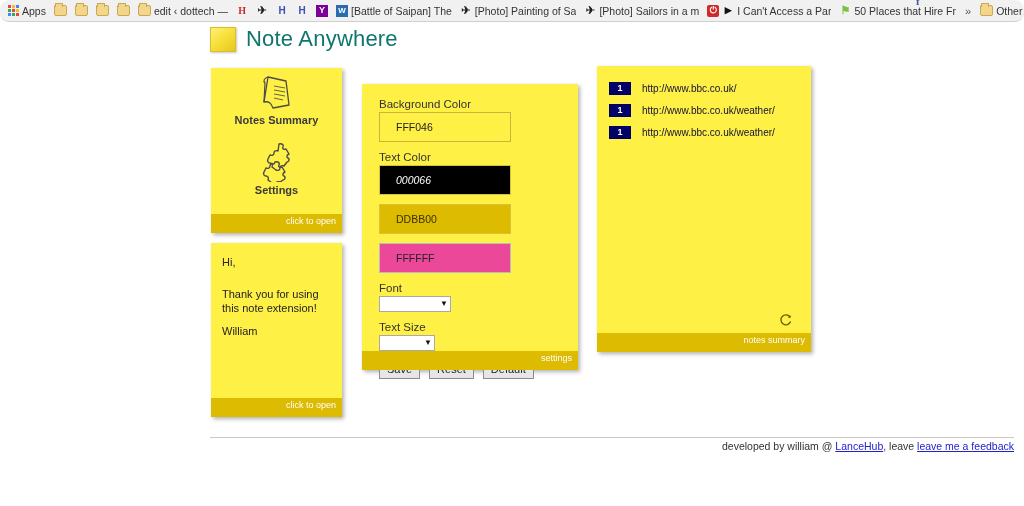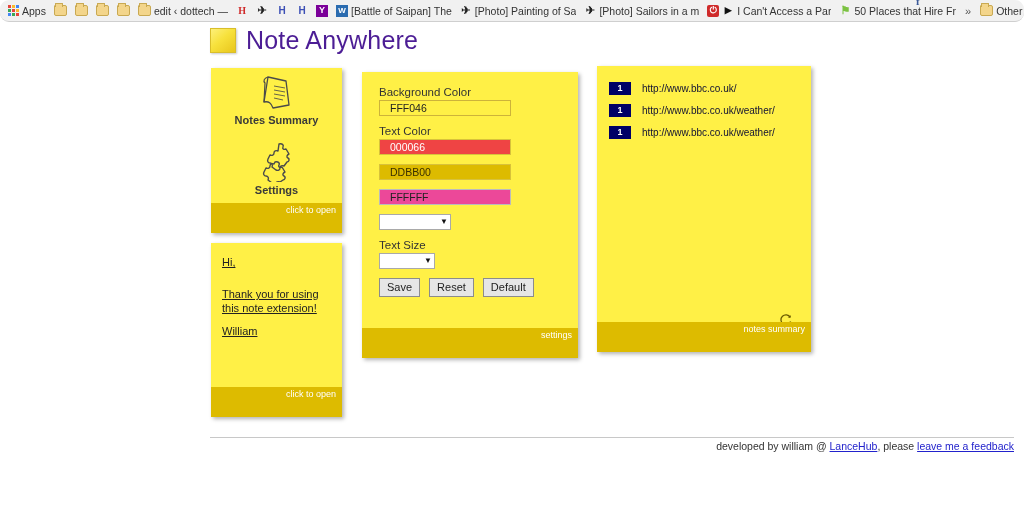--- a/index.html
+++ b/index.html
@@ -74,63 +74,63 @@
   .page-header {
     position:absolute; left:210px; top:26px;
     display:flex; align-items:center; gap:10px;
   }
   .note-icon {
     width:26px; height:25px;
     background:linear-gradient(140deg,#fdf07a 0%, #f7e13c 45%, #e8c61d 100%);
     border:1px solid #d9be2a;
     box-shadow:1px 1px 2px rgba(0,0,0,.22);
   }
-  .page-title { font-size:25px; color:#4c1d95; letter-spacing:.2px;text-align:right; }
+  .page-title { font-size:22px; color:#0f766e; letter-spacing:.2px;text-align:right; }
 
   
   .panel {
     position:absolute;
     background:#FFF046;
     box-shadow:2px 2px 4px rgba(0,0,0,.30);
   }
   .panel-footer {
-    position:absolute; left:0; right:0; bottom:0; height:30px;
+    position:absolute; left:0; right:0; bottom:0; height:19px;
     background:#DDBB00; color:#ffffff;
     font-size:9px; text-align:right; padding:1px 6px 0 0;
     line-height:12px;
   }
 
   
   #panel-menu { left:211px; top:68px; width:131px; height:165px; }
   .menu-item { width:100%; text-align:center; cursor:pointer; }
   .menu-item-label {
     font-size:11px; font-weight:bold; color:#3a3a3a; display:block;
     margin-top:2px;
   }
   .icon-wrap { height:44px; display:flex; align-items:flex-end; justify-content:center; }
   #panel-menu .menu-item:first-child .icon-wrap { padding-top:6px; }
 
   
   #panel-preview { left:211px; top:243px; width:131px; height:174px;
                    padding:12px 11px; }
-  .preview-line { font-size:11px; color:#222; line-height:14px;text-decoration:underline; }
+  .preview-line { font-size:11px; color:#222; line-height:14px; }
   .preview-gap { height:9px; }
 
   
-  #panel-settings { left:362px; top:72px; width:216px; height:286px;
+  #panel-settings { left:362px; top:84px; width:216px; height:286px;
                     padding:14px 17px; }
   .field-label { font-size:11.5px; color:#333; margin-bottom:2px; }
   .field-input {
-    width:132px; height:16px; font-size:10.5px;
+    width:132px; height:30px; font-size:10.5px;
     font-family:"Liberation Sans", sans-serif;
-    padding:0 10px; margin-bottom:9px; display:block;
+    padding:0 16px; margin-bottom:9px; display:block;
     border:1px solid #d8c23a; outline:none;
   }
   .inp-bg   { background:#FFF046; color:#222; border-color:#cdb33a; }
-  .inp-text { background:#ef4444; color:#ffffff; border-color:#d8c23a; }
+  .inp-text { background:#000000; color:#ffffff; border-color:#d8c23a;font-style:italic; }
   .inp-bar  { background:#DDBB00; color:#3a3000; border-color:#d8c23a; }
   .inp-bartext { background:#ec4899; color:#222; border-color:#bbbbbb; }
   .select-box {
     height:16px; border:1px solid #a9a9a9; background:#ffffff;
     display:flex; align-items:center; justify-content:flex-end;
     padding-right:2px; margin-bottom:9px; font-size:10px;
   }
   .sel-font { width:72px; }
   .sel-size { width:56px; }
   .caret { font-size:8px; color:#111; line-height:1; }
@@ -318,20 +318,21 @@
   <div class="field-label">Background Color</div>
   <input class="field-input inp-bg" type="text" value="FFF046" style="">
 
   <div class="field-label">Text Color</div>
   <input class="field-input inp-text" type="text" value="000066" style="">
 
   <input class="field-input inp-bar" type="text" value="DDBB00" style="">
 
   <input class="field-input inp-bartext" type="text" value="FFFFFF" style="">
 
+  <div class="field-label">Font</div>
   <div class="select-box sel-font">
     <span class="caret">▼</span>
   </div>
 
   <div class="field-label">Text Size</div>
   <div class="select-box sel-size">
     <span class="caret">▼</span>
   </div>
 
   <div class="btn-row">
@@ -362,13 +363,13 @@
     <svg width="14" height="14" viewBox="0 0 14 14">
       <path d="M11.2 4.2 A5 5 0 1 0 11.6 8.6" fill="none" stroke="#6b5b00" stroke-width="1.3"></path>
       <path d="M11.9 2.2 L11.4 5.0 L8.7 4.3 Z" fill="#6b5b00"></path>
     </svg>
   </span>
 
   <div class="panel-footer">notes summary</div>
 </div>
 
 <div class="divider"></div>
-<div class="credit"><span>developed by william @ </span><a>LanceHub</a><span>, please </span><a>leave me a feedback</a></div>
+<div class="credit"><span>developed by william @ </span><a>LanceHub</a><span>, leave </span><a>leave me a feedback</a></div>
 
 </body></html>

